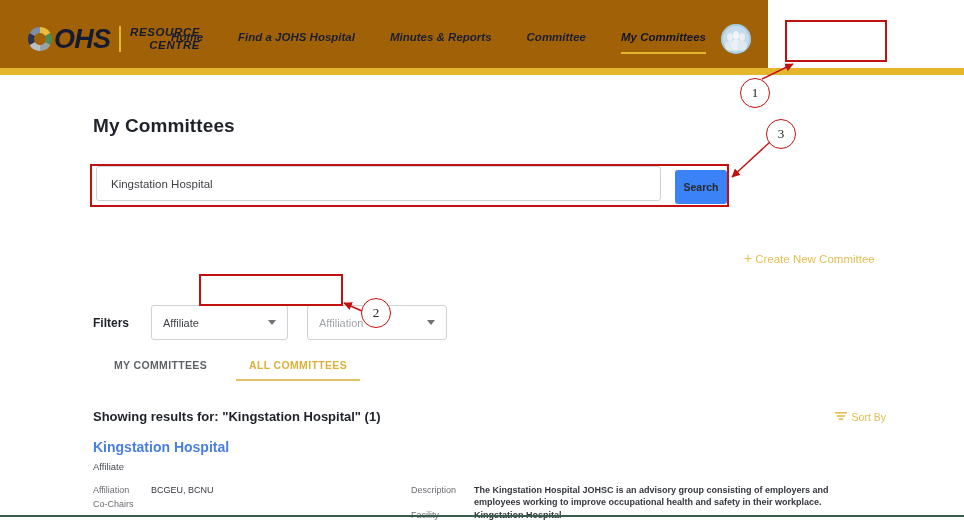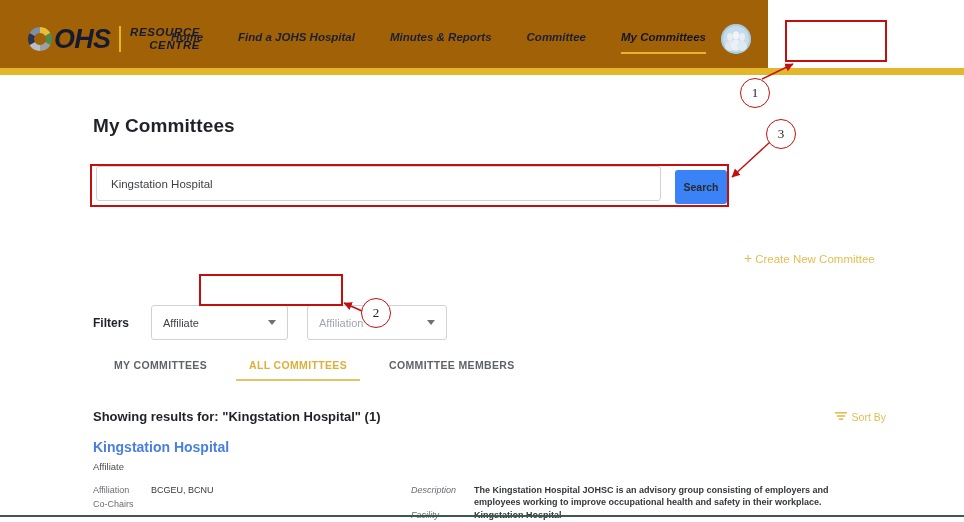--- a/index.html
+++ b/index.html
@@ -302,21 +302,21 @@
     color: #6a6d73;
     flex: 0 0 auto;
   }
   .detail-val {
     color: #34373d;
   }
 
   #col-left  { left: 93px;  top: 410px; width: 300px; flex-direction: column; }
   #col-left .detail-key { width: 58px; }
   #col-right { left: 411px; top: 410px; width: 470px; flex-direction: column; }
-  #col-right .detail-key { width: 63px; font-style: italic; }
+  #col-right .detail-key { width: 63px; }
   #col-right .detail-val { width: 400px; font-weight: bold; }
 
   .footer-line {
     position: absolute;
     left: 0; top: 515px;
     width: 964px;
     height: 1.5px;
     background: #3c5a4c;
   }
 
@@ -426,21 +426,20 @@
   </div>
 
   <div class="select" id="sel-affiliation">
     <span class="val">Affiliation</span>
     <span class="caret"></span>
   </div>
 
   <div class="tabs">
     <div class="tab">MY COMMITTEES</div>
     <div class="tab active">ALL COMMITTEES</div>
-    <div class="tab">COMMITTEE MEMBERS</div>
   </div>
 
   <div class="results-head">Showing results for: "Kingstation Hospital" (1)</div>
 
   <div class="sort-by">
     <span class="sort-icon">
       <svg width="12" height="10" viewBox="0 0 12 10">
         <rect x="0" y="1" width="12" height="1.6" fill="#e3bd52"></rect>
         <rect x="1.8" y="4.2" width="8.4" height="1.6" fill="#e3bd52"></rect>
         <rect x="3.8" y="7.4" width="4.4" height="1.6" fill="#e3bd52"></rect>

